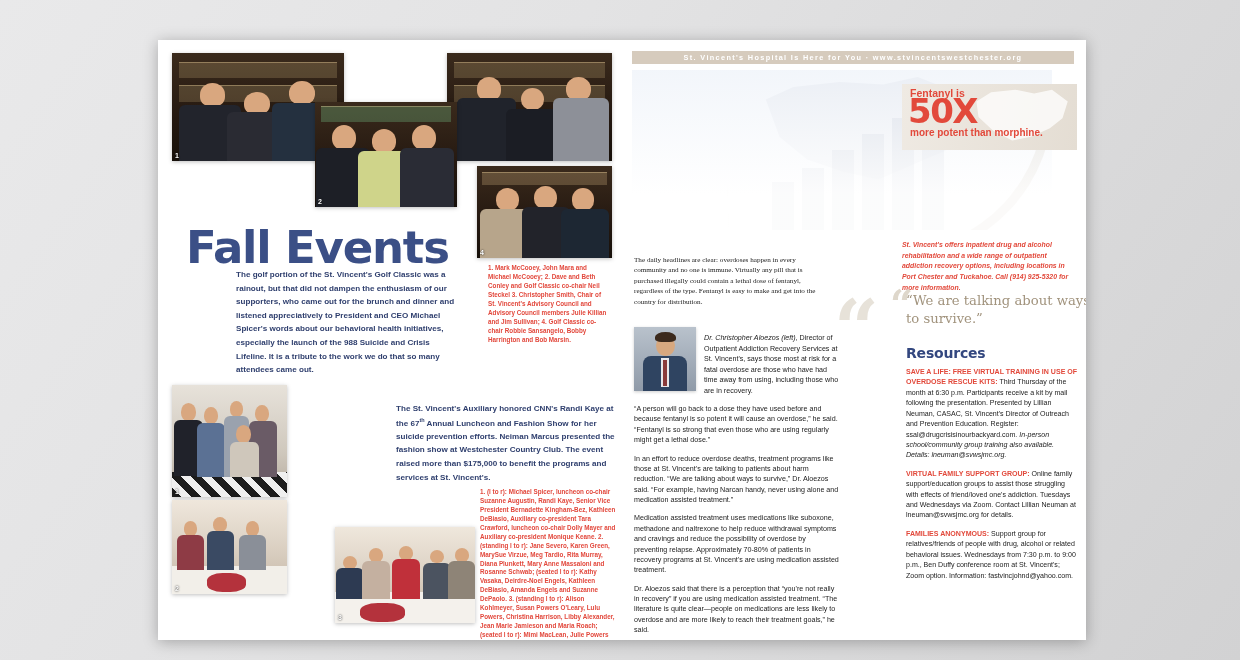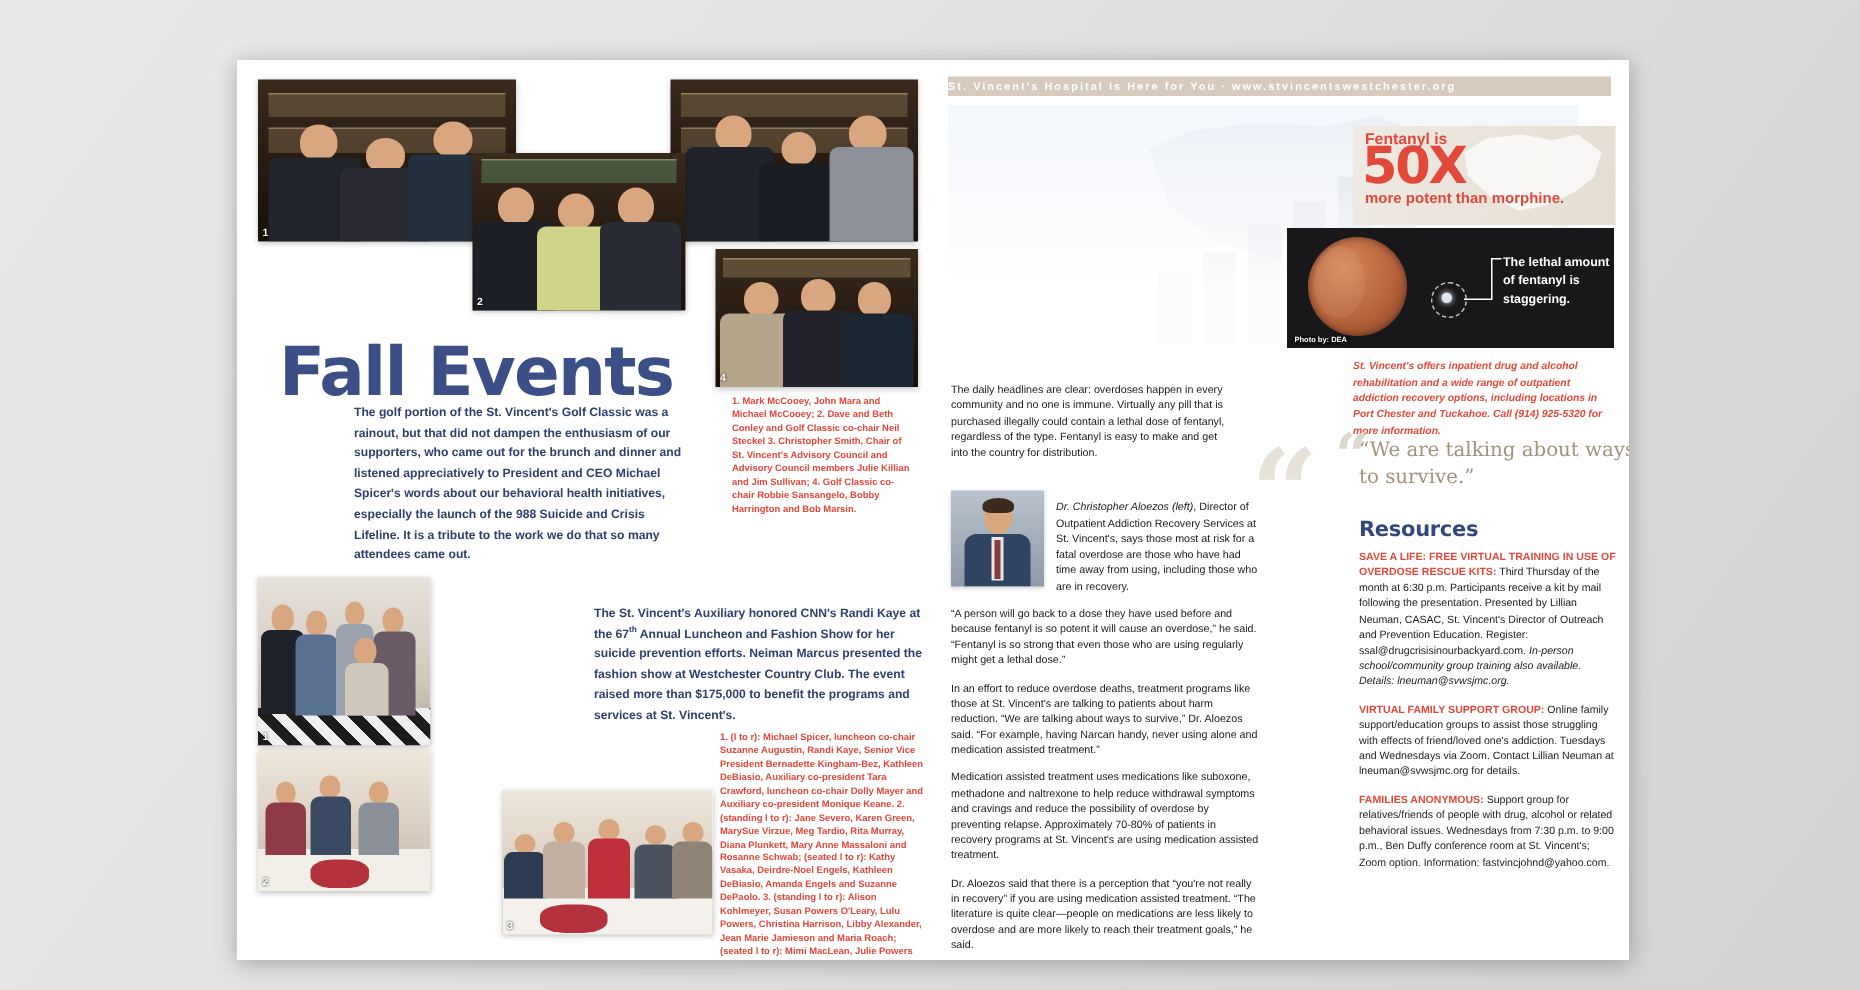--- a/index.html
+++ b/index.html
@@ -66,21 +66,21 @@
   }
   .aux-para b{font-weight:800;}
   .aux-para sup{font-size:5.5px;}
 
   
   .topbar{
     position:absolute;left:474px;top:11px;width:442px;height:13px;
     background:#d6cbbd;
   }
   .topbar span{
-    display:block;line-height:13px;
+    display:block;text-align:center;line-height:13px;
     font-size:7.3px;letter-spacing:1.35px;font-weight:bold;color:#ffffff;
   }
 
   .hero-bg{
     position:absolute;left:474px;top:30px;width:420px;height:160px;overflow:hidden;
   }
   .hero-bg .usmap{
     position:absolute;left:120px;top:2px;width:230px;height:125px;
     background:rgba(150,158,175,.16);
     clip-path:polygon(6% 22%,18% 12%,38% 8%,57% 10%,72% 4%,86% 14%,96% 30%,92% 50%,84% 63%,70% 74%,55% 86%,40% 80%,24% 70%,12% 52%);
@@ -102,21 +102,21 @@
   .headline{
     position:absolute;left:476px;top:92px;width:210px;
     font-size:17.6px;line-height:1.17;font-weight:bold;color:#33477f;
     letter-spacing:-.25px;font-family:"DejaVu Sans",sans-serif;
   }
 
   .mid-col{
     position:absolute;left:476px;top:215px;width:205px;
     font-size:7.15px;line-height:1.45;color:#1b1b1b;
   }
-  .mid-col p{margin:0 16px 8px 0;}
+  .mid-col p{margin:0 16px 8px 0;font-family:Liberation Serif, serif;}
 
   .dr-photo{
     position:absolute;left:476px;top:287px;width:62px;height:64px;
     background:linear-gradient(#cfd6de,#9aa6b4);overflow:hidden;
     box-shadow:0 1px 3px rgba(0,0,0,.2);
   }
   .dr-para{
     position:absolute;left:546px;top:293px;width:135px;
     font-size:7.15px;line-height:1.47;color:#1b1b1b;
   }
@@ -373,31 +373,20 @@
     <p>Dr. Aloezos said that there is a perception that “you're not really in recovery” if you are using medication assisted treatment. “The literature is quite clear—people on medications are less likely to overdose and are more likely to reach their treatment goals,” he said.</p>
   </div>
 
   <div class="fent50">
     <div class="mapghost"></div>
     <div class="l1">Fentanyl is</div>
     <div class="big">50X</div>
     <div class="l3">more potent than morphine.</div>
   </div>
 
-  <div class="penny">
-    <div class="coin"></div>
-    <div class="face"></div>
-    <div class="dots"></div>
-    <div class="speck"></div>
-    <div class="lead"></div>
-    <div class="leadv"></div>
-    <div class="leadt"></div>
-    <div class="cap">The lethal amount of fentanyl is staggering.</div>
-    <div class="credit">Photo by: DEA</div>
-  </div>
 
   <div class="offers">St. Vincent's offers inpatient drug and alcohol rehabilitation and a wide range of outpatient addiction recovery options, including locations in Port Chester and Tuckahoe. Call (914) 925-5320 for more information.</div>
 
   <div class="pullquote">
     <span class="bigq">“</span>
     <span>“We are talking about ways to survive.”</span>
   </div>
 
   <div class="resources-h">Resources</div>
 

